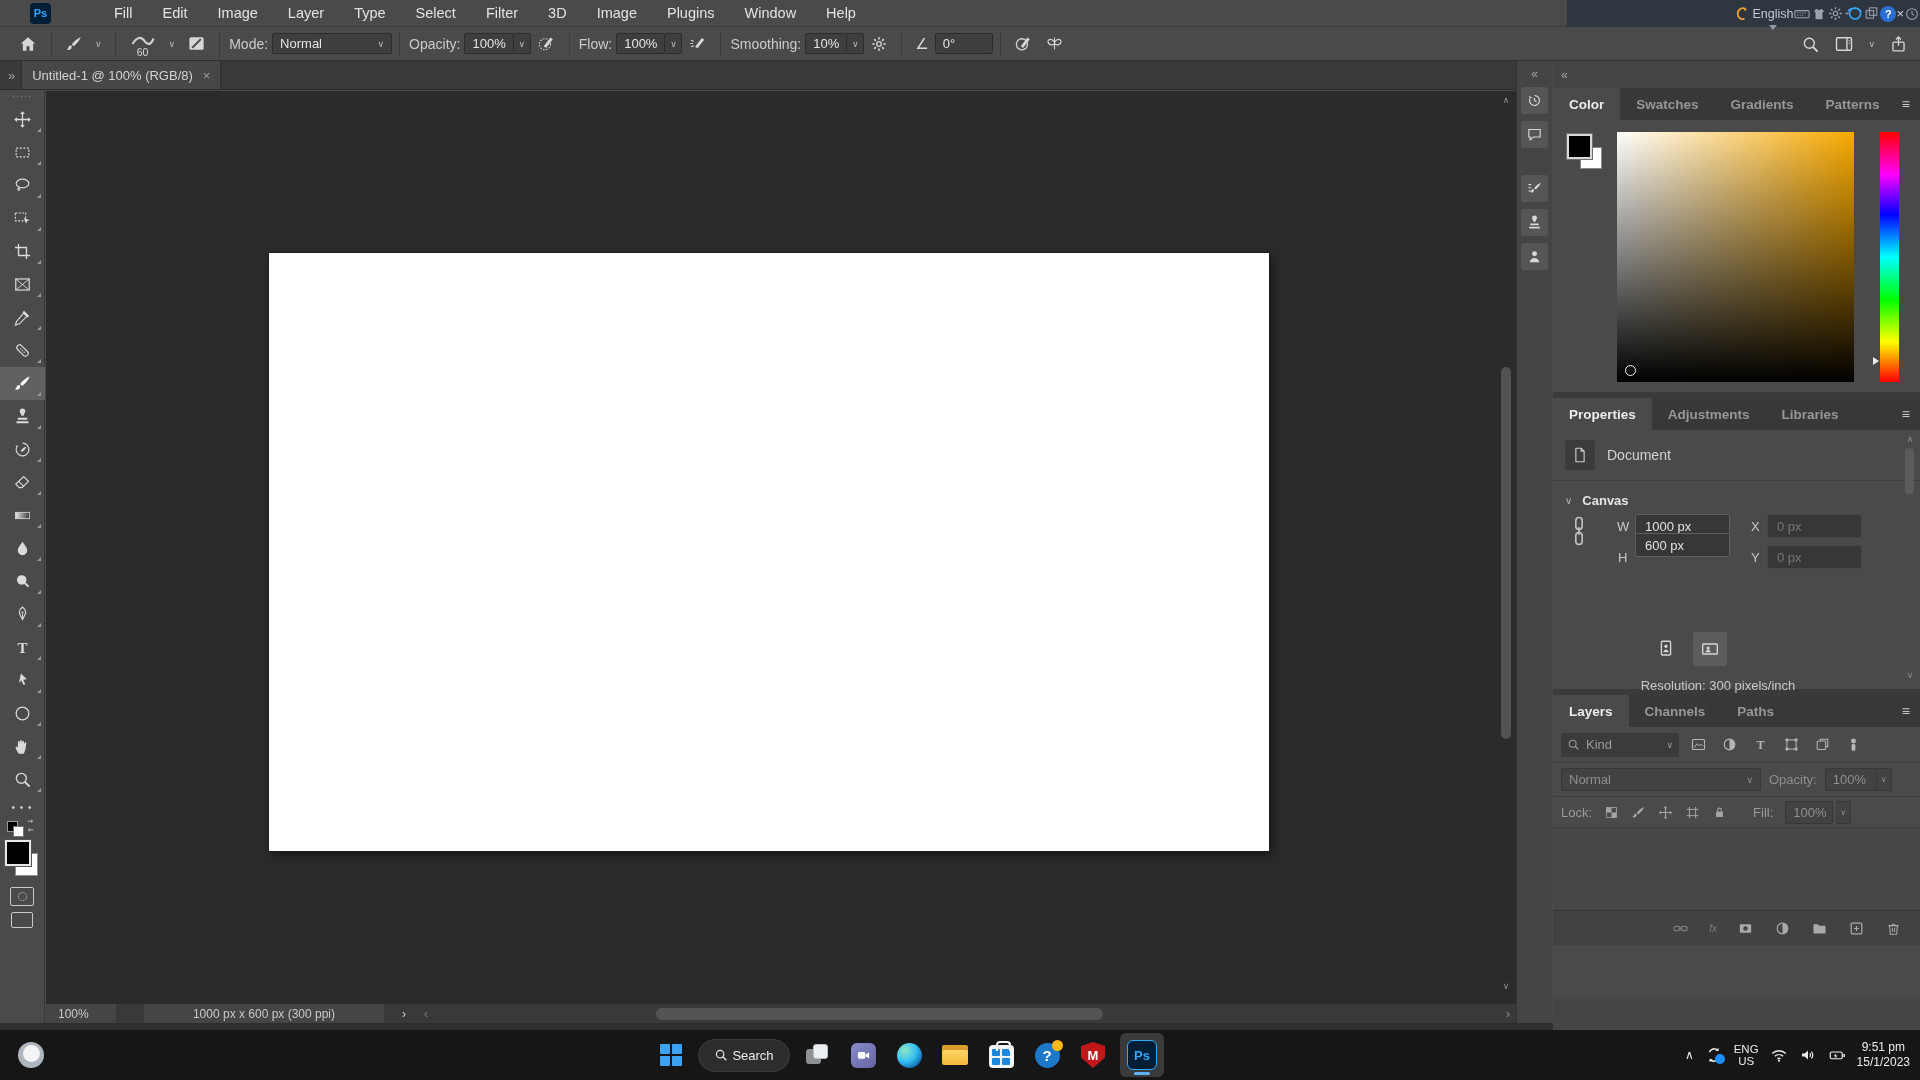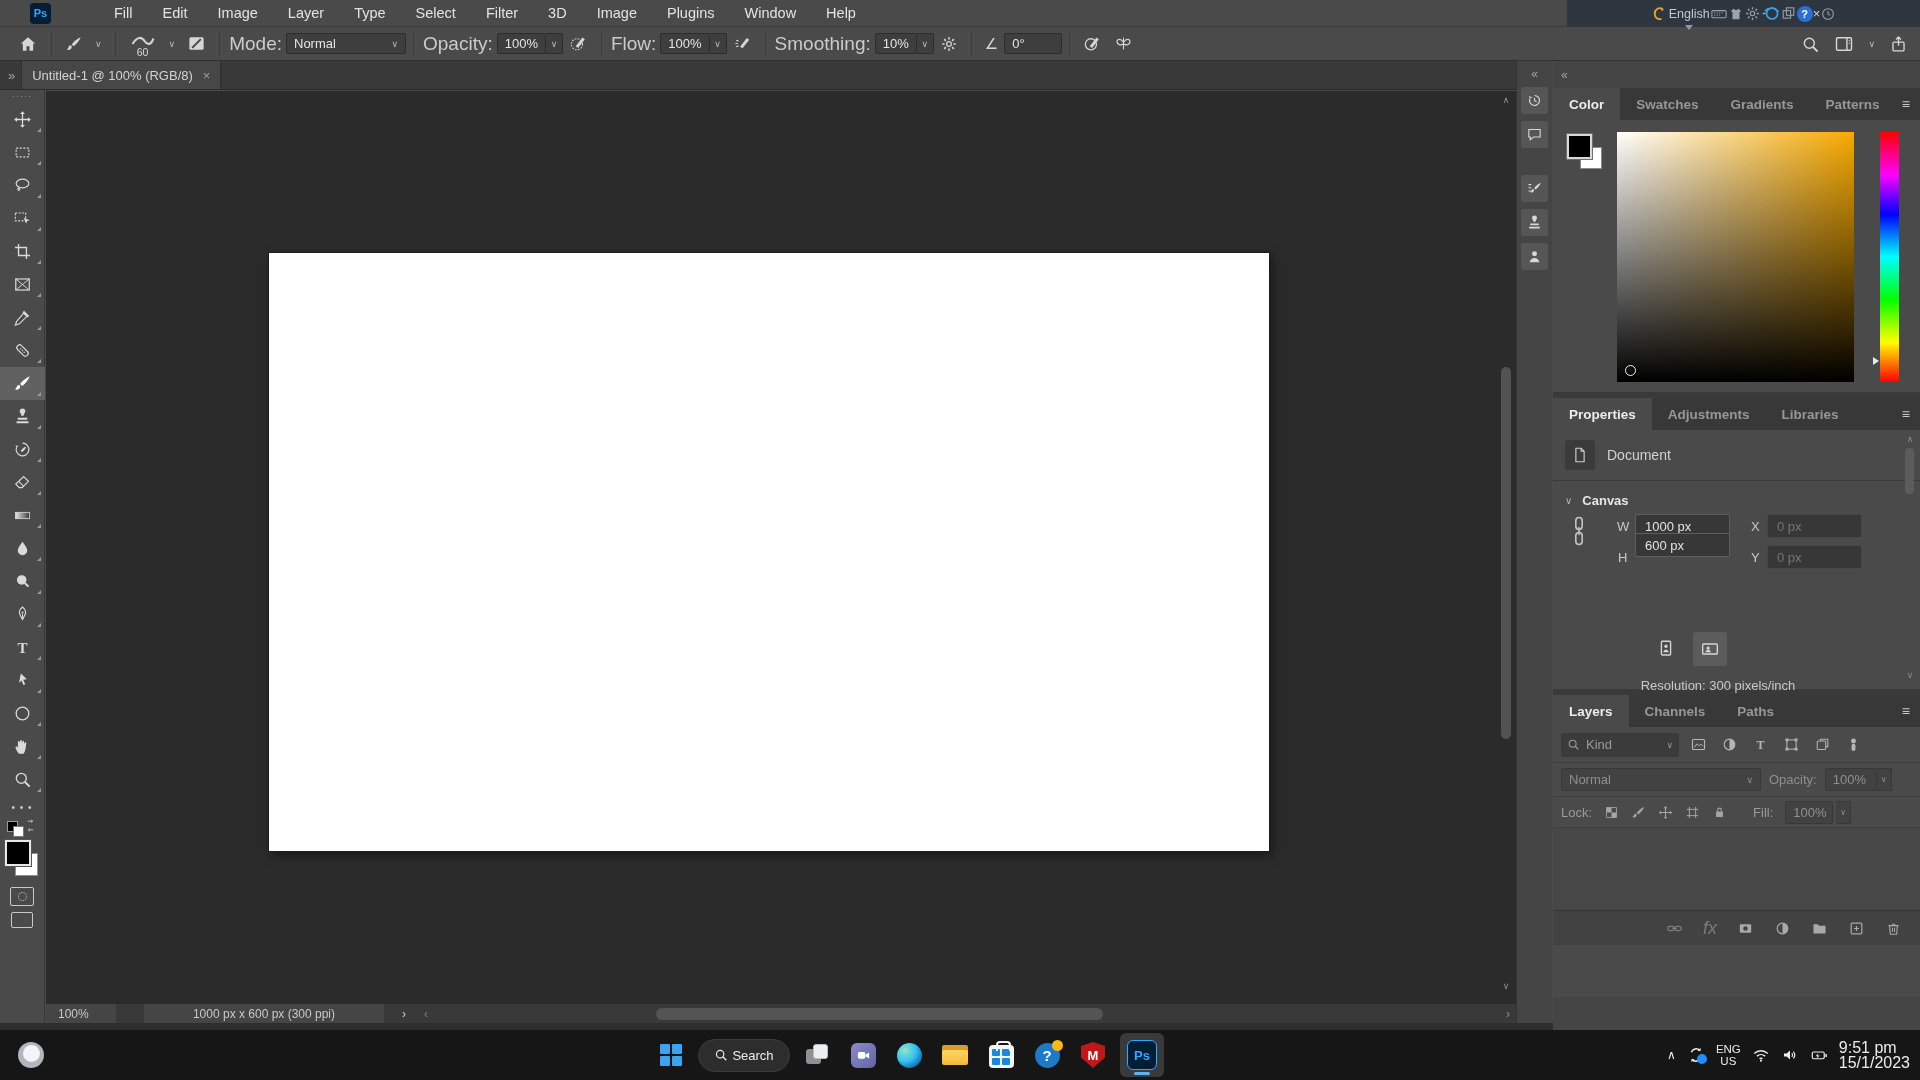--- a/index.html
+++ b/index.html
@@ -6,31 +6,31 @@
 html,body{width:1920px;height:1080px;overflow:hidden}
 body{font-family:"Liberation Sans",sans-serif;background:#4a4a4a;color:#d6d6d6}
 #app{position:relative;width:1920px;height:1080px;background:#4a4a4a}
 svg{display:block}
 
 #menubar{position:absolute;left:0;top:0;width:1920px;height:27px;background:#4a4a4a;border-bottom:1px solid #3a3a3a;display:flex;align-items:center}
 .pslogo{width:21px;height:21px;margin-left:30px;border-radius:4px;background:#001e36;color:#31a8ff;font-size:11px;font-weight:bold;display:flex;align-items:center;justify-content:center}
 #menuitems{display:flex;margin-left:48px}
 .mi{padding:0 15px;font-size:14.5px;color:#e3e3e3;line-height:27px;cursor:default}
 
-#langbar{position:absolute;right:0;top:0;width:353px;height:27px;background:#2e3640;display:flex;align-items:center;justify-content:center;color:#aab4bf;z-index:5}
+#langbar{position:absolute;right:0;top:0;width:353px;height:27px;background:#2e3640;display:flex;align-items:center;justify-content:flex-end;color:#aab4bf;z-index:5}
 #langbar .lb{display:flex;align-items:center;justify-content:center}
 .lb-label{font-size:12.5px;color:#c2c9d2;position:relative}
 .lb-label .tri{position:absolute;left:50%;bottom:-9px;margin-left:-4px;border-left:4px solid transparent;border-right:4px solid transparent;border-top:5px solid #8f99a5}
 .lb-help{width:16px;height:16px;border-radius:50%;background:#2b6fd4;color:#fff;font-size:11px;font-weight:bold;display:flex;align-items:center;justify-content:center}
 .lb-x{font-size:13px;color:#cfd6de}
 
 #optionsbar{position:absolute;left:0;top:27px;width:1920px;height:34px;background:#4a4a4a;border-bottom:1px solid #313131;display:flex;align-items:center;color:#d0d0d0}
 .sep{width:1px;height:24px;background:#3c3c3c;margin:0 7px}
 .obtn{display:flex;align-items:center;justify-content:center;padding:0 6px;color:#d6d6d6}
-.olabel{font-size:19px;color:#cbcbcb;margin:0 4px 0 2px}
+.olabel{font-size:14px;color:#cbcbcb;margin:0 4px 0 2px}
 .valbox{background:#3e3e3e;border:1px solid #2c2c2c;border-radius:2px;min-width:46px;height:21px;padding:0 7px;font-size:13px;color:#e5e5e5;display:flex;align-items:center}
 .chevbox{background:#3e3e3e;border:1px solid #2c2c2c;border-left:none;border-radius:0 2px 2px 0;width:17px;height:21px;display:flex;align-items:center;justify-content:center;color:#b9b9b9;font-size:9px}
 .ddwide{background:#3e3e3e;border:1px solid #2c2c2c;border-radius:2px;width:120px;height:21px;padding:0 7px;font-size:13px;color:#e5e5e5;display:flex;align-items:center;justify-content:space-between}
 .ddwide .cv{font-size:9px;color:#b9b9b9}
 .preset{display:flex;flex-direction:column;align-items:center;width:40px;margin-top:4px}
 .preset .num{font-size:10.5px;color:#d8d8d8;line-height:9px}
 #ob-right{position:absolute;right:12px;top:0;height:34px;display:flex;align-items:center;gap:14px;color:#d6d6d6}
 
 #tabrow{position:absolute;left:0;top:61px;width:1516px;height:29px;background:#393939;border-bottom:1px solid #2a2a2a;display:flex;align-items:flex-end}
 .collapse-gl{font-size:13px;color:#a5a5a5;margin:0 0 6px 8px}
@@ -138,21 +138,21 @@
 .eye{color:#d8d8d8}
 .eye svg{width:18px;height:18px}
 .lthumb{width:44px;height:32px;background:#fff;border:1px solid #9a9a9a;outline:1px solid #2f2f2f}
 .lname{font-style:italic;font-size:13.5px;color:#efefef}
 .llock{margin-left:auto;color:#dcdcdc}
 .llock svg{width:15px;height:15px}
 #layersrest{height:82px;background:#474747}
 #layersbar{height:35px;background:#424242;border-top:1px solid #363636;display:flex;align-items:center;justify-content:flex-end;gap:20px;padding-right:18px;color:#a9a9a9}
 #layersbar .dim{color:#7c7c7c}
 #layersbar svg{width:17px;height:17px}
-#layersbar .fxt{font-size:18px;font-style:italic}
+#layersbar .fxt{font-size:10px;font-style:italic}
 
 #taskbar{position:absolute;left:0;top:1030px;width:1920px;height:50px;background:#161616;display:flex;align-items:center}
 #widgeticon{position:absolute;left:18px;top:12px;width:26px;height:26px;border-radius:50%;background:#aeb6bf;overflow:hidden}
 #widgeticon .moon{position:absolute;left:5px;top:3px;width:17px;height:17px;border-radius:50%;background:#f2f4f6}
 #tb-center{position:absolute;left:652px;top:0;height:50px;display:flex;align-items:center;gap:8px}
 .tbico{width:38px;height:44px;border-radius:5px;display:flex;align-items:center;justify-content:center;position:relative}
 .winstart{width:22px;height:22px;display:grid;grid-template-columns:10px 10px;grid-template-rows:10px 10px;gap:2px}
 .winstart i{background:#3ba3f2;border-radius:1px}
 .searchpill{width:92px;height:33px;background:#2d2d2d;border:1px solid #3c3c3c;border-radius:17px;display:flex;align-items:center;justify-content:center;gap:4px;color:#ececec;font-size:13px}
 .searchpill svg{width:14px;height:14px}
@@ -173,21 +173,21 @@
 .shield{width:24px;height:26px;background:#c01818;clip-path:polygon(50% 0,100% 15%,100% 60%,50% 100%,0 60%,0 15%);color:#fff;font-weight:bold;font-size:13px;display:flex;align-items:center;justify-content:center}
 .pstile{width:44px;height:44px;background:#3a3a3a;border-radius:6px;display:flex;align-items:center;justify-content:center;position:relative}
 .pstile .inner{width:30px;height:30px;background:#001e36;border:1.5px solid #31a8ff;border-radius:6px;color:#31a8ff;font-weight:bold;font-size:13px;display:flex;align-items:center;justify-content:center}
 .pstile .ind{position:absolute;left:50%;bottom:2px;margin-left:-8px;width:16px;height:3px;border-radius:2px;background:#5fb2f2}
 #tb-right{position:absolute;right:10px;top:0;height:50px;display:flex;align-items:center;gap:11px;color:#ececec}
 #tb-right svg{width:18px;height:18px}
 .traychev{font-size:12px;color:#ececec}
 .syncwrap{position:relative}
 .syncwrap .bluedot{position:absolute;right:-2px;bottom:0;width:10px;height:10px;border-radius:50%;background:#1f8fff}
 .langblk{text-align:center;font-size:11.5px;line-height:12.5px}
-.clockblk{text-align:left;font-size:16px;line-height:15px}
+.clockblk{text-align:center;font-size:12px;line-height:15px}
 </style>
 </head>
 <body>
 
 <div id="app">
 
   <div id="menubar">
     <div class="pslogo">
         <span>Ps</span>
       </div>

